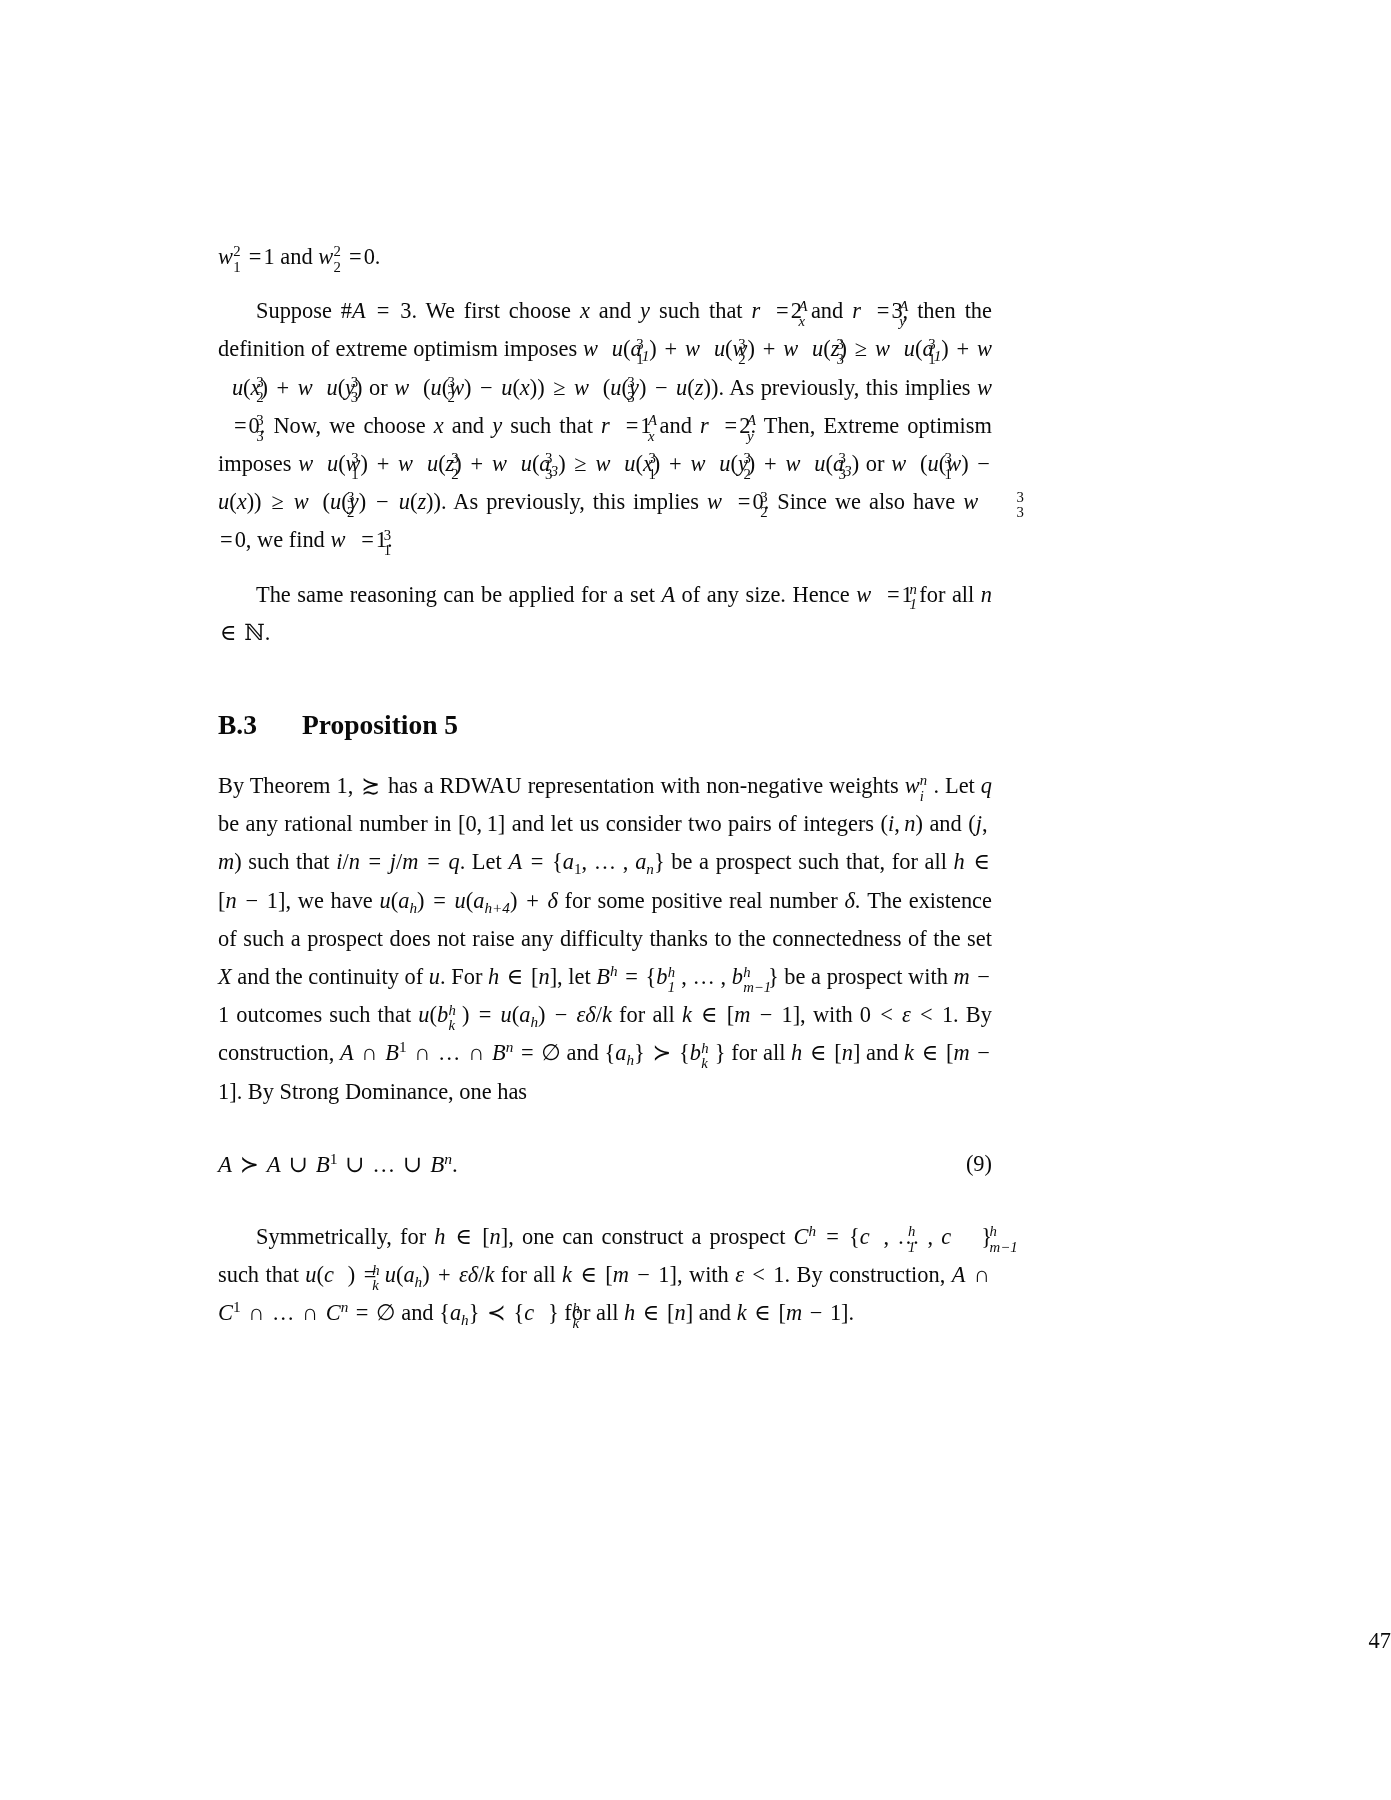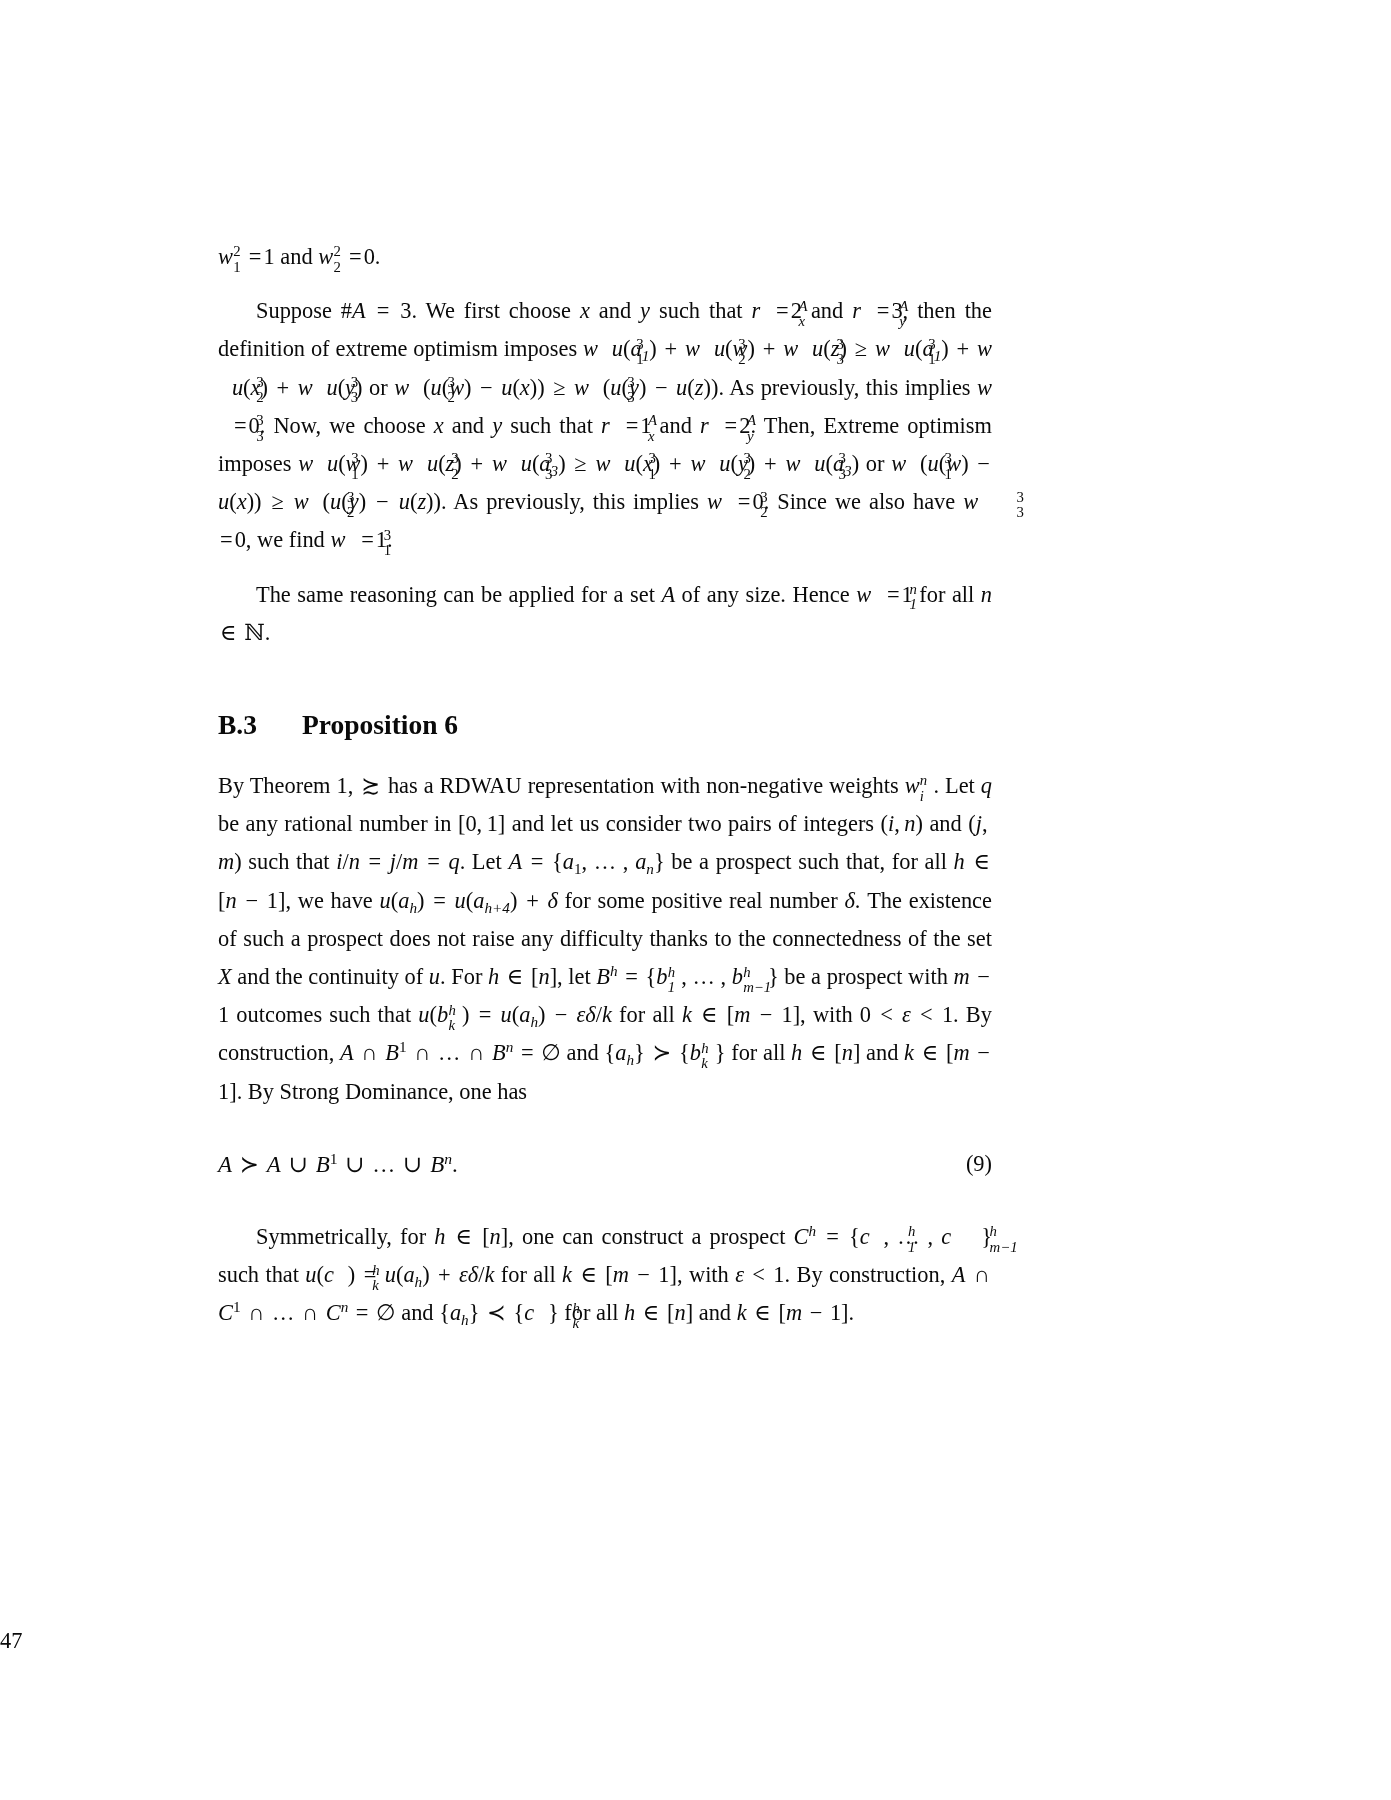--- a/index.html
+++ b/index.html
@@ -118,21 +118,21 @@
     right: 0;
     top: 0;
     font-style: normal;
     font-size: 22.4px;
   }
   .page-number {
     position: absolute;
     left: 0;
     right: 0;
     top: 1628px;
-    text-align: left;
+    text-align: right;
     font-size: 22.4px;
   }
 </style>
 </head>
 <body>
 
 <div class="page">
   <div class="content">
 
     <p class="para noindent">
@@ -169,21 +169,21 @@
     </p>
 
     <p class="para indent">
       The same reasoning can be applied for a set <span class="m">A</span> of any size. Hence
       <span class="m">w<span class="ss it"><span class="s-sup">n</span><span class="s-sub">1</span></span></span><span class="op">=</span>1
       for all <span class="m">n</span> <span class="op">∈</span> ℕ.
     </p>
 
     <div class="section-head">
       <span class="section-num">B.3</span>
-      <span>Proposition 6</span>
+      <span>Proposition 5</span>
     </div>
 
     <p class="para noindent">
       By Theorem 1, <span class="op">≿</span> has a RDWAU representation with non-negative weights
       <span class="m">w<span class="ss it"><span class="s-sup">n</span><span class="s-sub">i</span></span></span>. Let <span class="m">q</span> be any rational number in
       [0, 1] and let us consider two pairs of integers (<span class="m">i</span>, <span class="m">n</span>) and
       (<span class="m">j</span>, <span class="m">m</span>) such that <span class="m">i</span>/<span class="m">n</span> <span class="op">=</span>
       <span class="m">j</span>/<span class="m">m</span> <span class="op">=</span> <span class="m">q</span>. Let <span class="m">A</span> <span class="op">=</span>
       {<span class="m">a</span><sub>1</sub>, … , <span class="m">a</span><sub class="sub-it">n</sub>} be a prospect such that, for all
       <span class="m">h</span> <span class="op">∈</span> [<span class="m">n</span> <span class="op">−</span> 1], we have

